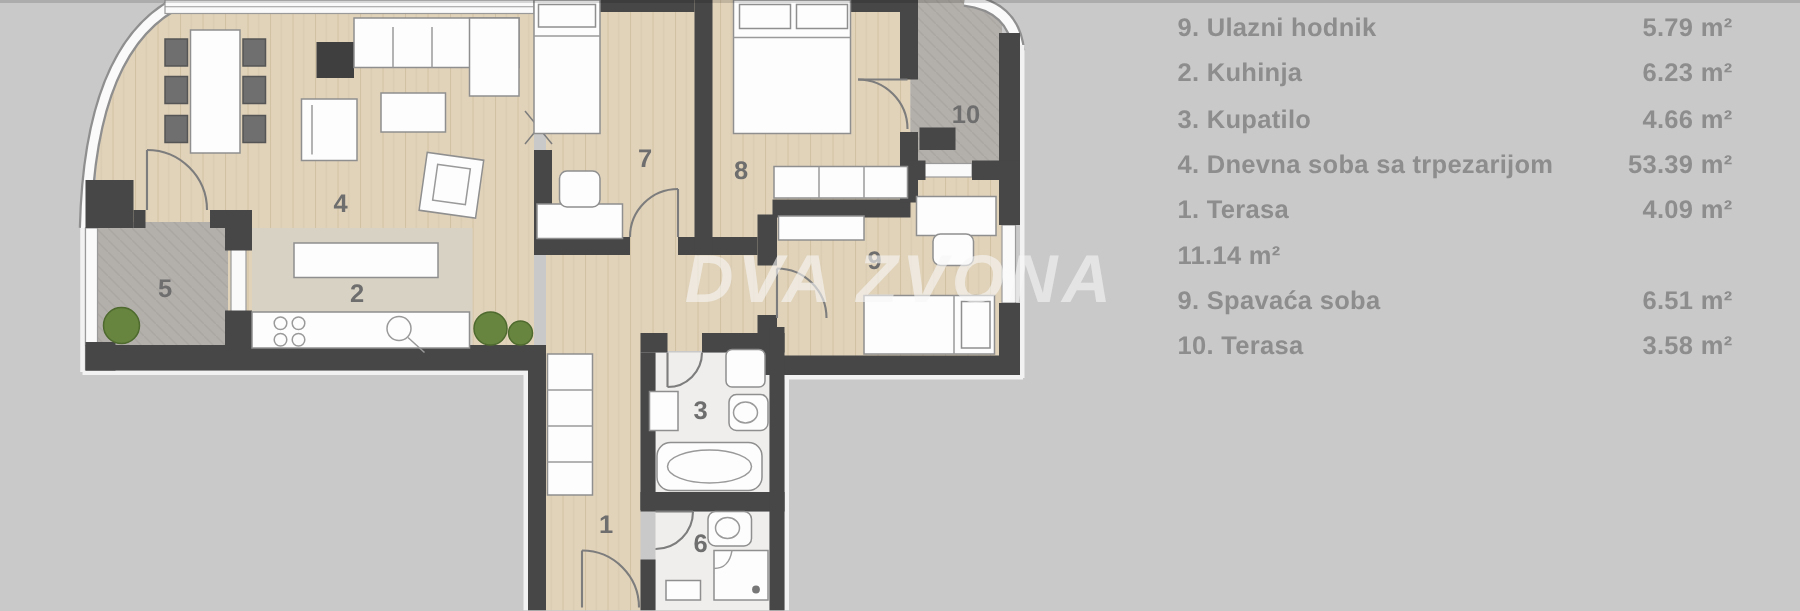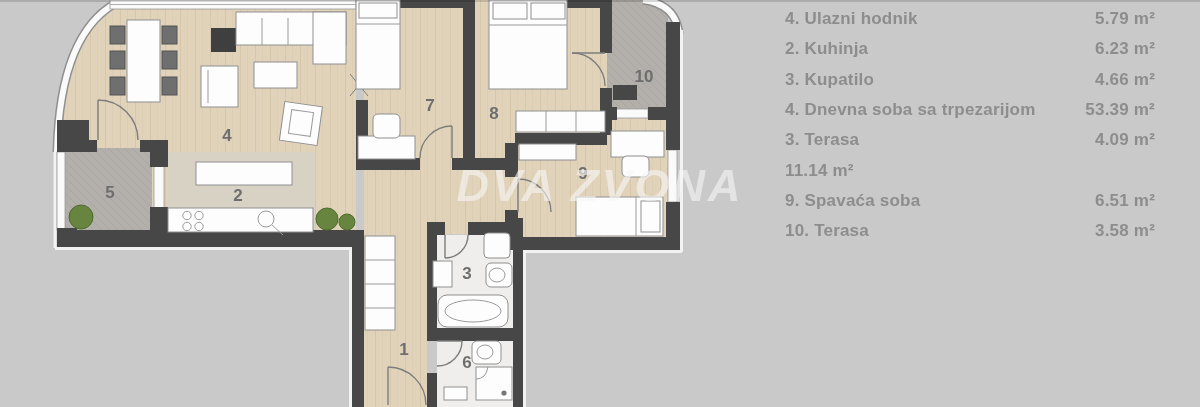--- a/index.html
+++ b/index.html
@@ -270,37 +270,37 @@
       <text class="roomlabel" x="494" y="119">8</text>
       <text class="roomlabel" x="583" y="179">9</text>
       <text class="roomlabel" x="644" y="82">10</text>
     </g>
 
     <text class="wm" x="600" y="201">DVA ZVONA</text>
   </svg>
 
   <div class="legend">
     <div class="legend-row">
-      <span>4. Ulazni hodnik</span>
+      <span>9. Ulazni hodnik</span>
       <span class="area">5.79 m²</span>
     </div>
     <div class="legend-row">
       <span>2. Kuhinja</span>
       <span class="area">6.23 m²</span>
     </div>
     <div class="legend-row">
       <span>3. Kupatilo</span>
       <span class="area">4.66 m²</span>
     </div>
     <div class="legend-row">
       <span>4. Dnevna soba sa trpezarijom</span>
       <span class="area">53.39 m²</span>
     </div>
     <div class="legend-row">
-      <span>3. Terasa</span>
+      <span>1. Terasa</span>
       <span class="area">4.09 m²</span>
     </div>
     <div class="legend-row">
       <span class="area">11.14 m²</span>
     </div>
     <div class="legend-row">
       <span>9. Spavaća soba</span>
       <span class="area">6.51 m²</span>
     </div>
     <div class="legend-row">

